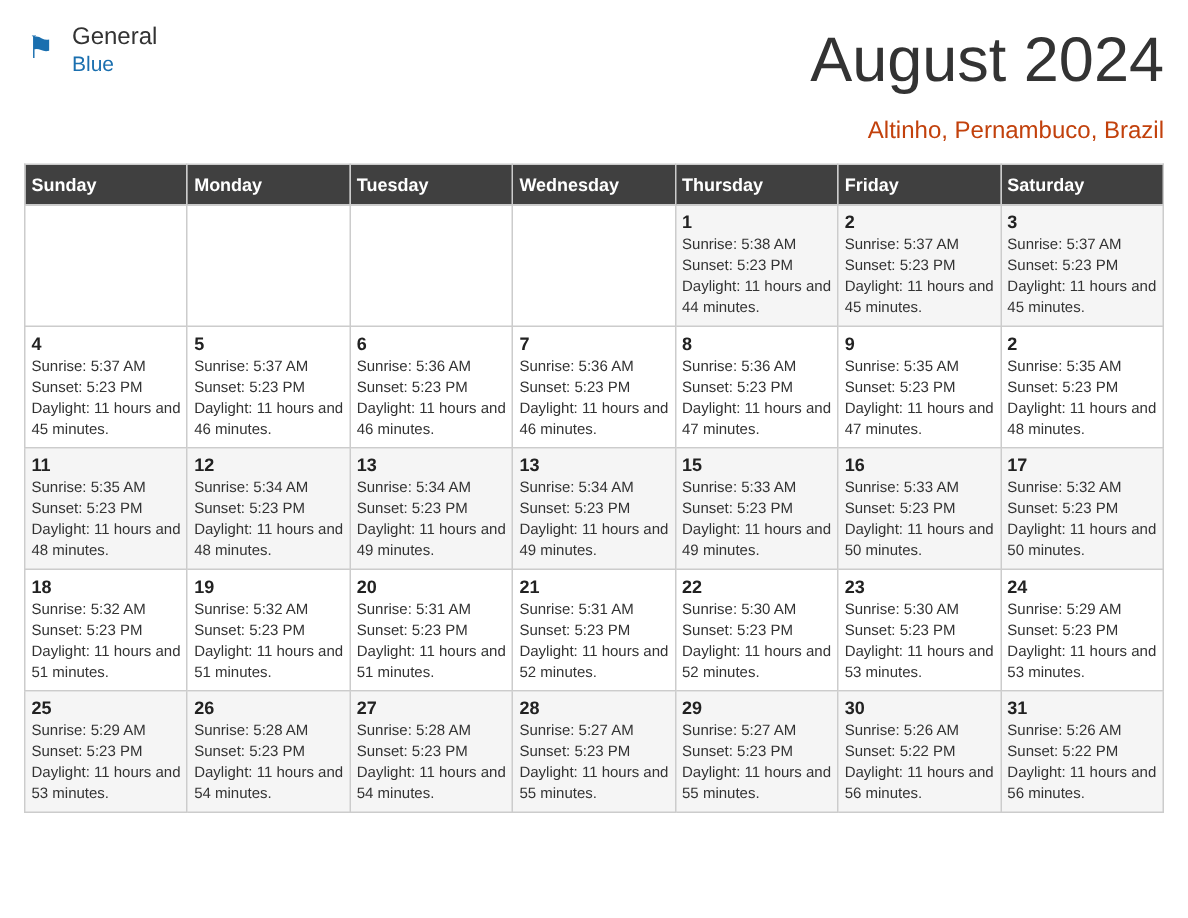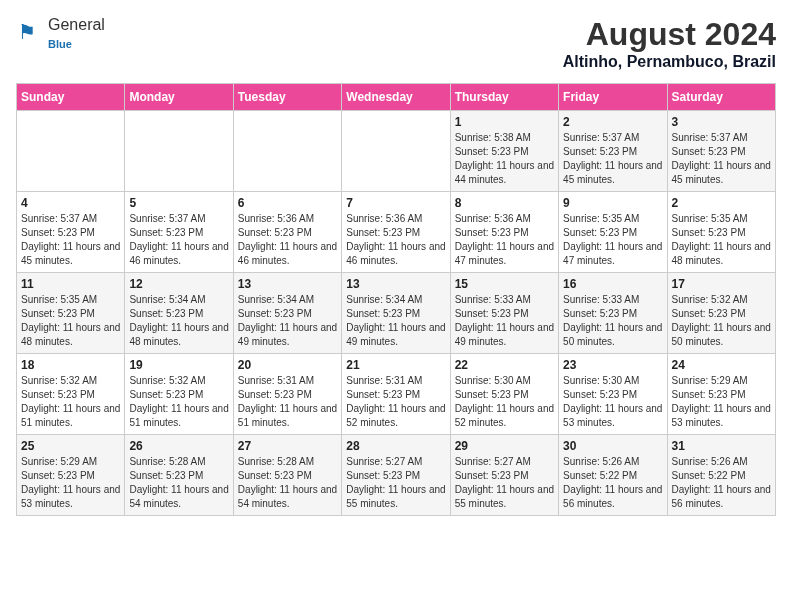--- a/index.html
+++ b/index.html
@@ -15,35 +15,35 @@
       align-items: flex-start;
       justify-content: space-between;
       margin-bottom: 12px;
     }
     .logo {
       display: flex;
       align-items: center;
       gap: 4px;
     }
     .logo-text-general { font-size: 16px; font-weight: normal; color: #333; }
-    .logo-text-blue { font-size: 11px; font-weight: bold; color: #1a6faf; }
+    .logo-text-blue { font-size: 14px; font-weight: normal; color: #1a6faf; }
     .logo-icon {
       width: 28px;
       height: 28px;
     }
     .title-block { text-align: right; }
-    .title-block h1 { font-size: 32px; font-weight: bold; color: #333; }
-    .title-block h2 { font-size: 16px; font-weight: bold; color: #0f172a; }
+    .title-block h1 { font-size: 42px; font-weight: normal; color: #333; }
+    .title-block h2 { font-size: 16px; font-weight: normal; color: #c2410c; margin-top: 15px; }
     .calendar {
       width: 100%;
       border-collapse: collapse;
       font-size: 11px;
     }
     .calendar thead tr th {
-      background: #ec4899;
+      background: #404040;
       color: #fff;
       padding: 6px 4px;
       text-align: left;
       font-size: 12px;
       border: 1px solid #ccc;
     }
     .calendar tbody tr td {
       border: 1px solid #ccc;
       vertical-align: top;
       padding: 4px 4px 4px 4px;

